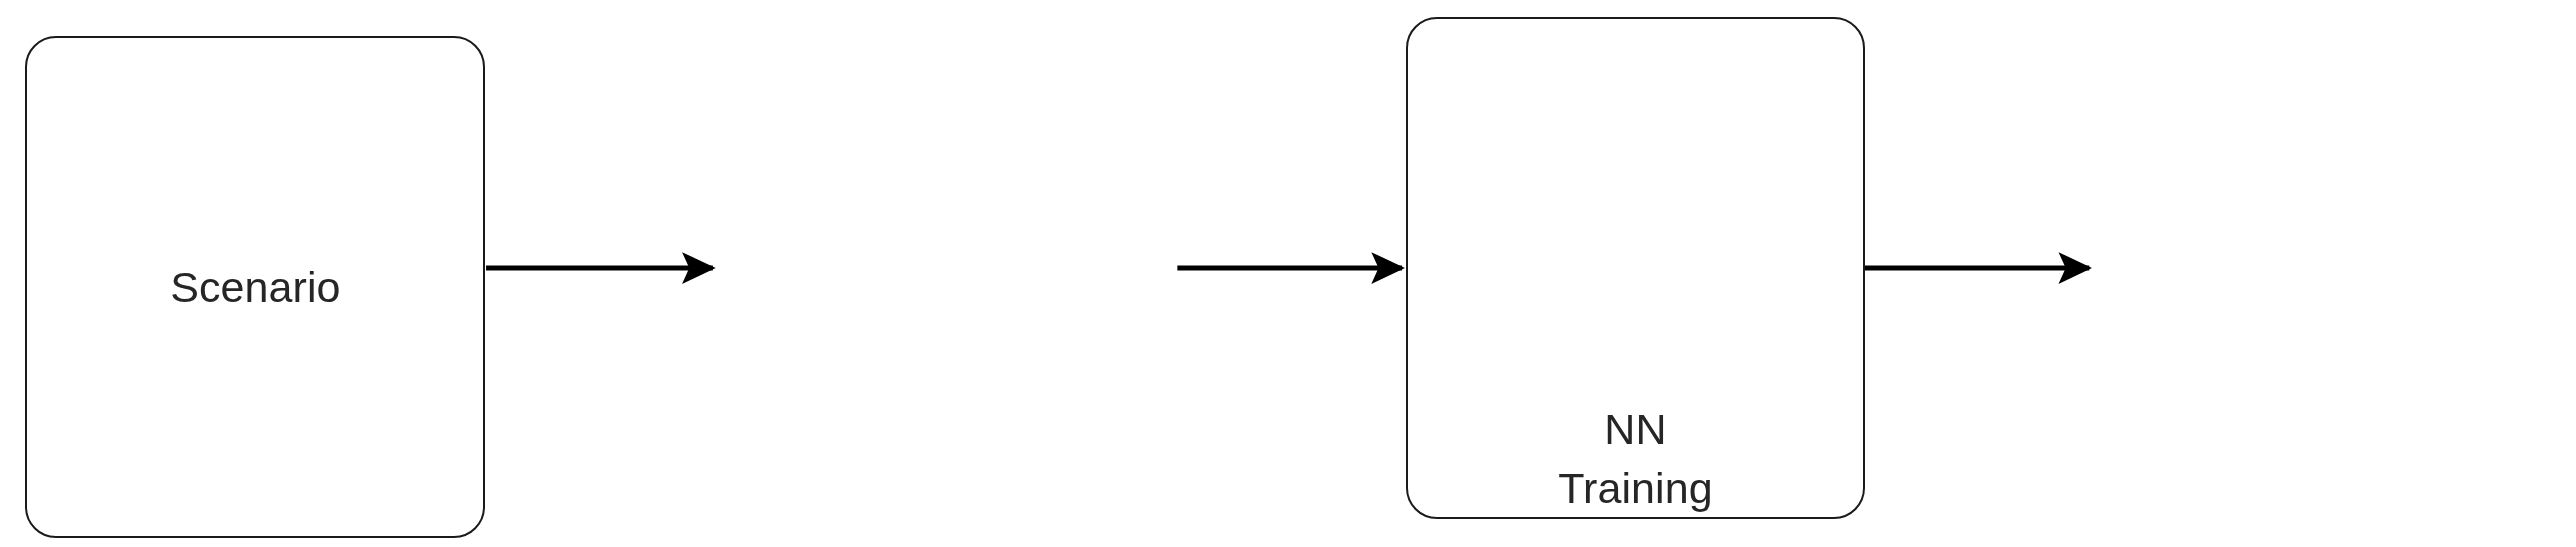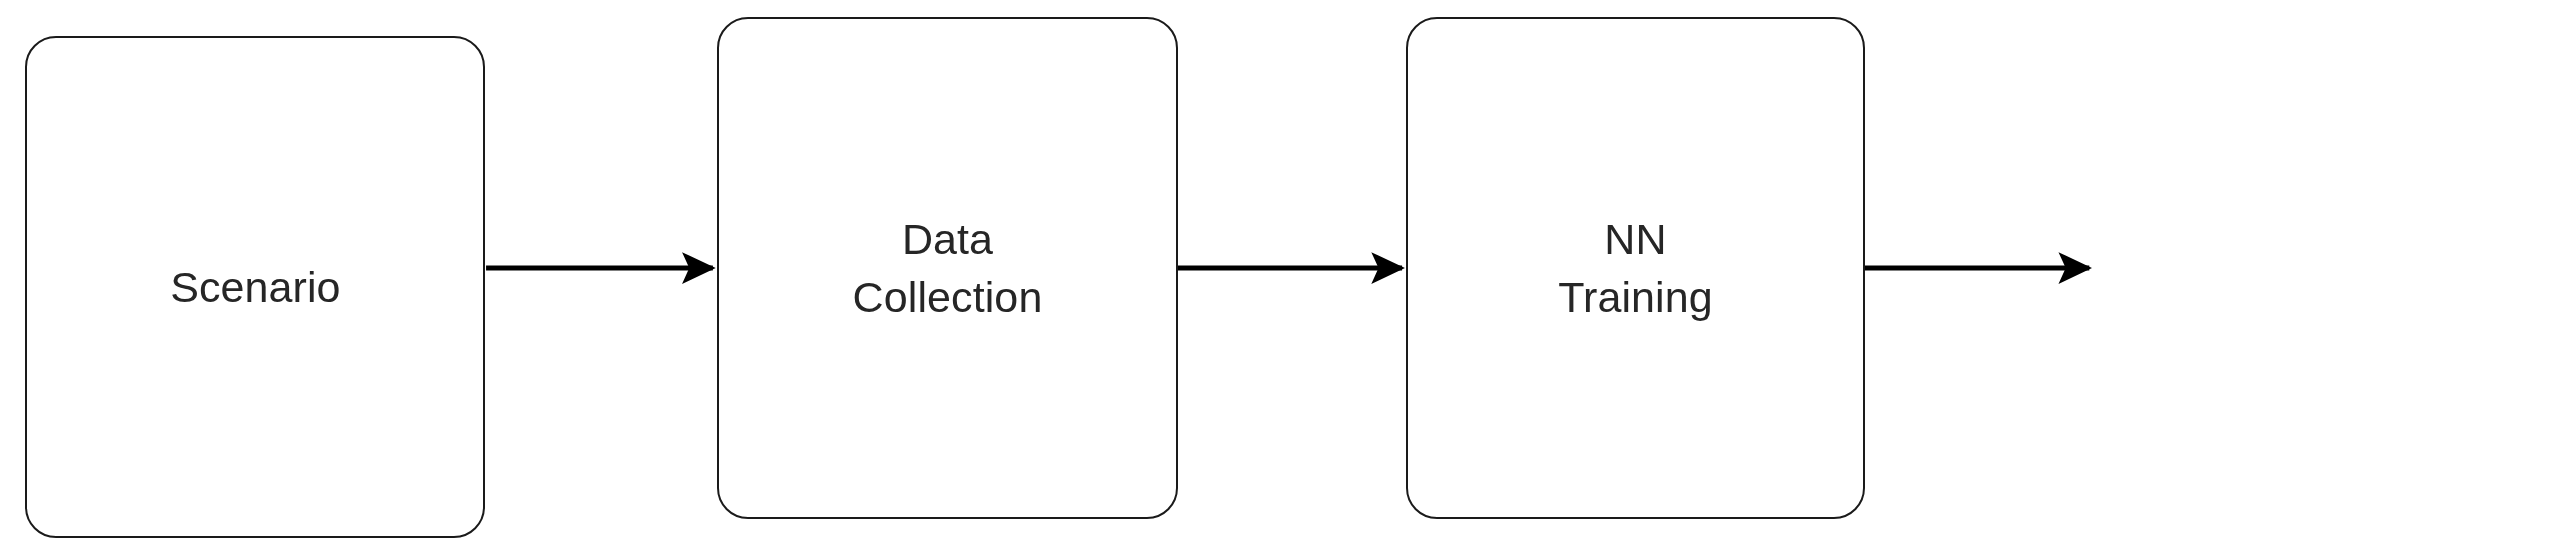--- a/index.html
+++ b/index.html
@@ -69,25 +69,21 @@
       <line x1="706" y1="390" x2="1036" y2="390" stroke="#000000" stroke-width="7" marker-end="url(#arrowhead)"></line>
       <line x1="1712" y1="390" x2="2039" y2="390" stroke="#000000" stroke-width="7" marker-end="url(#arrowhead)"></line>
       <line x1="2712" y1="390" x2="3039" y2="390" stroke="#000000" stroke-width="7" marker-end="url(#arrowhead)"></line>
     </g>
   </svg>
 
   <div class="node-box" id="node-scenario" style="left:25.4px; top:17px; width:460px; height:502px;margin-top:19px;">
     <span class="node-label">Scenario</span>
   </div>
 
-  <div class="node-box" id="node-data-collection" style="left:717px; top:17px; width:461px; height:502px;">
-    <span class="node-label">Data
-Collection</span>
-  </div>
 
-  <div class="node-box" id="node-nn-training" style="left:1406px; top:17px; width:459px; height:502px;">
+  <div class="node-box" id="node-nn-training" style="left:1406px; top:17px; width:459px; height:502px;align-items:flex-end;">
     <span class="node-label">NN
 Training</span>
   </div>
 
 
 </div>
 
 
 </body></html>

